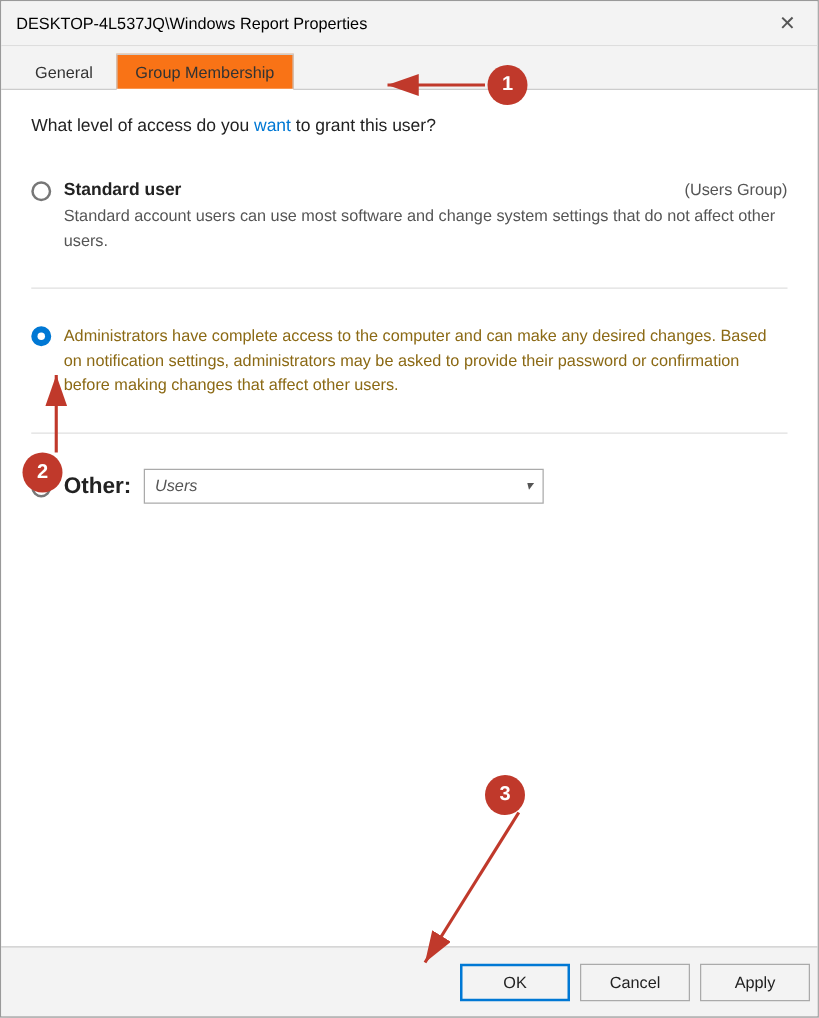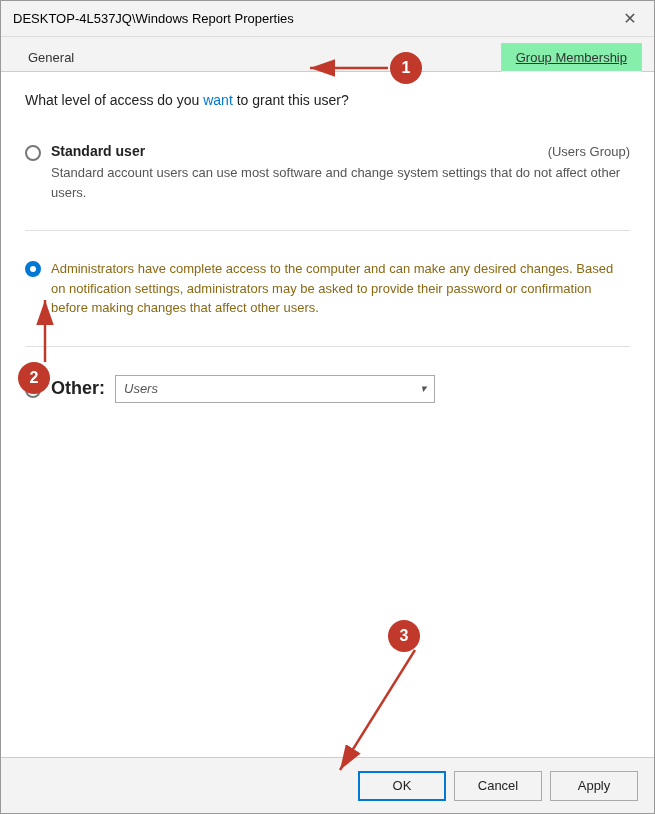--- a/index.html
+++ b/index.html
@@ -39,42 +39,40 @@
       height: 24px;
       display: flex;
       align-items: center;
       justify-content: center;
       cursor: pointer;
       font-size: 16px;
       color: #555;
     }
     .tab-bar {
       display: flex;
-      padding: 6px 12px 0 12px;
+      padding: 6px 0 0 12px;
       background: #f3f3f3;
       border-bottom: 1px solid #ccc;
       gap: 4px;
-      justify-content: space-between;
     }
     .tab {
       padding: 6px 14px;
       font-size: 13px;
       cursor: pointer;
       border: 1px solid transparent;
       border-bottom: none;
       background: transparent;
       color: #333;
     }
     .tab.active {
-      background: #86efac;
+      background: #f97316;
       border: 1px solid #ccc;
       border-bottom: 1px solid #fff;
       margin-bottom: -1px;
       z-index: 1;
-      text-decoration: underline;
     }
     .content {
       flex: 1;
       background: #fff;
       padding: 20px 24px;
       overflow-y: auto;
     }
     .question {
       font-size: 14px;
       color: #222;
@@ -171,21 +169,21 @@
       position: relative;
       font-style: italic;
     }
     .dropdown-arrow {
       color: #555;
       font-size: 11px;
     }
     .footer {
       background: #f3f3f3;
       border-top: 1px solid #ccc;
-      padding: 12px 16px;
+      padding: 12px 6px;
       display: flex;
       justify-content: flex-end;
       gap: 8px;
       height: 56px;
       align-items: center;
     }
     .btn {
       min-width: 88px;
       height: 30px;
       padding: 0 16px;

